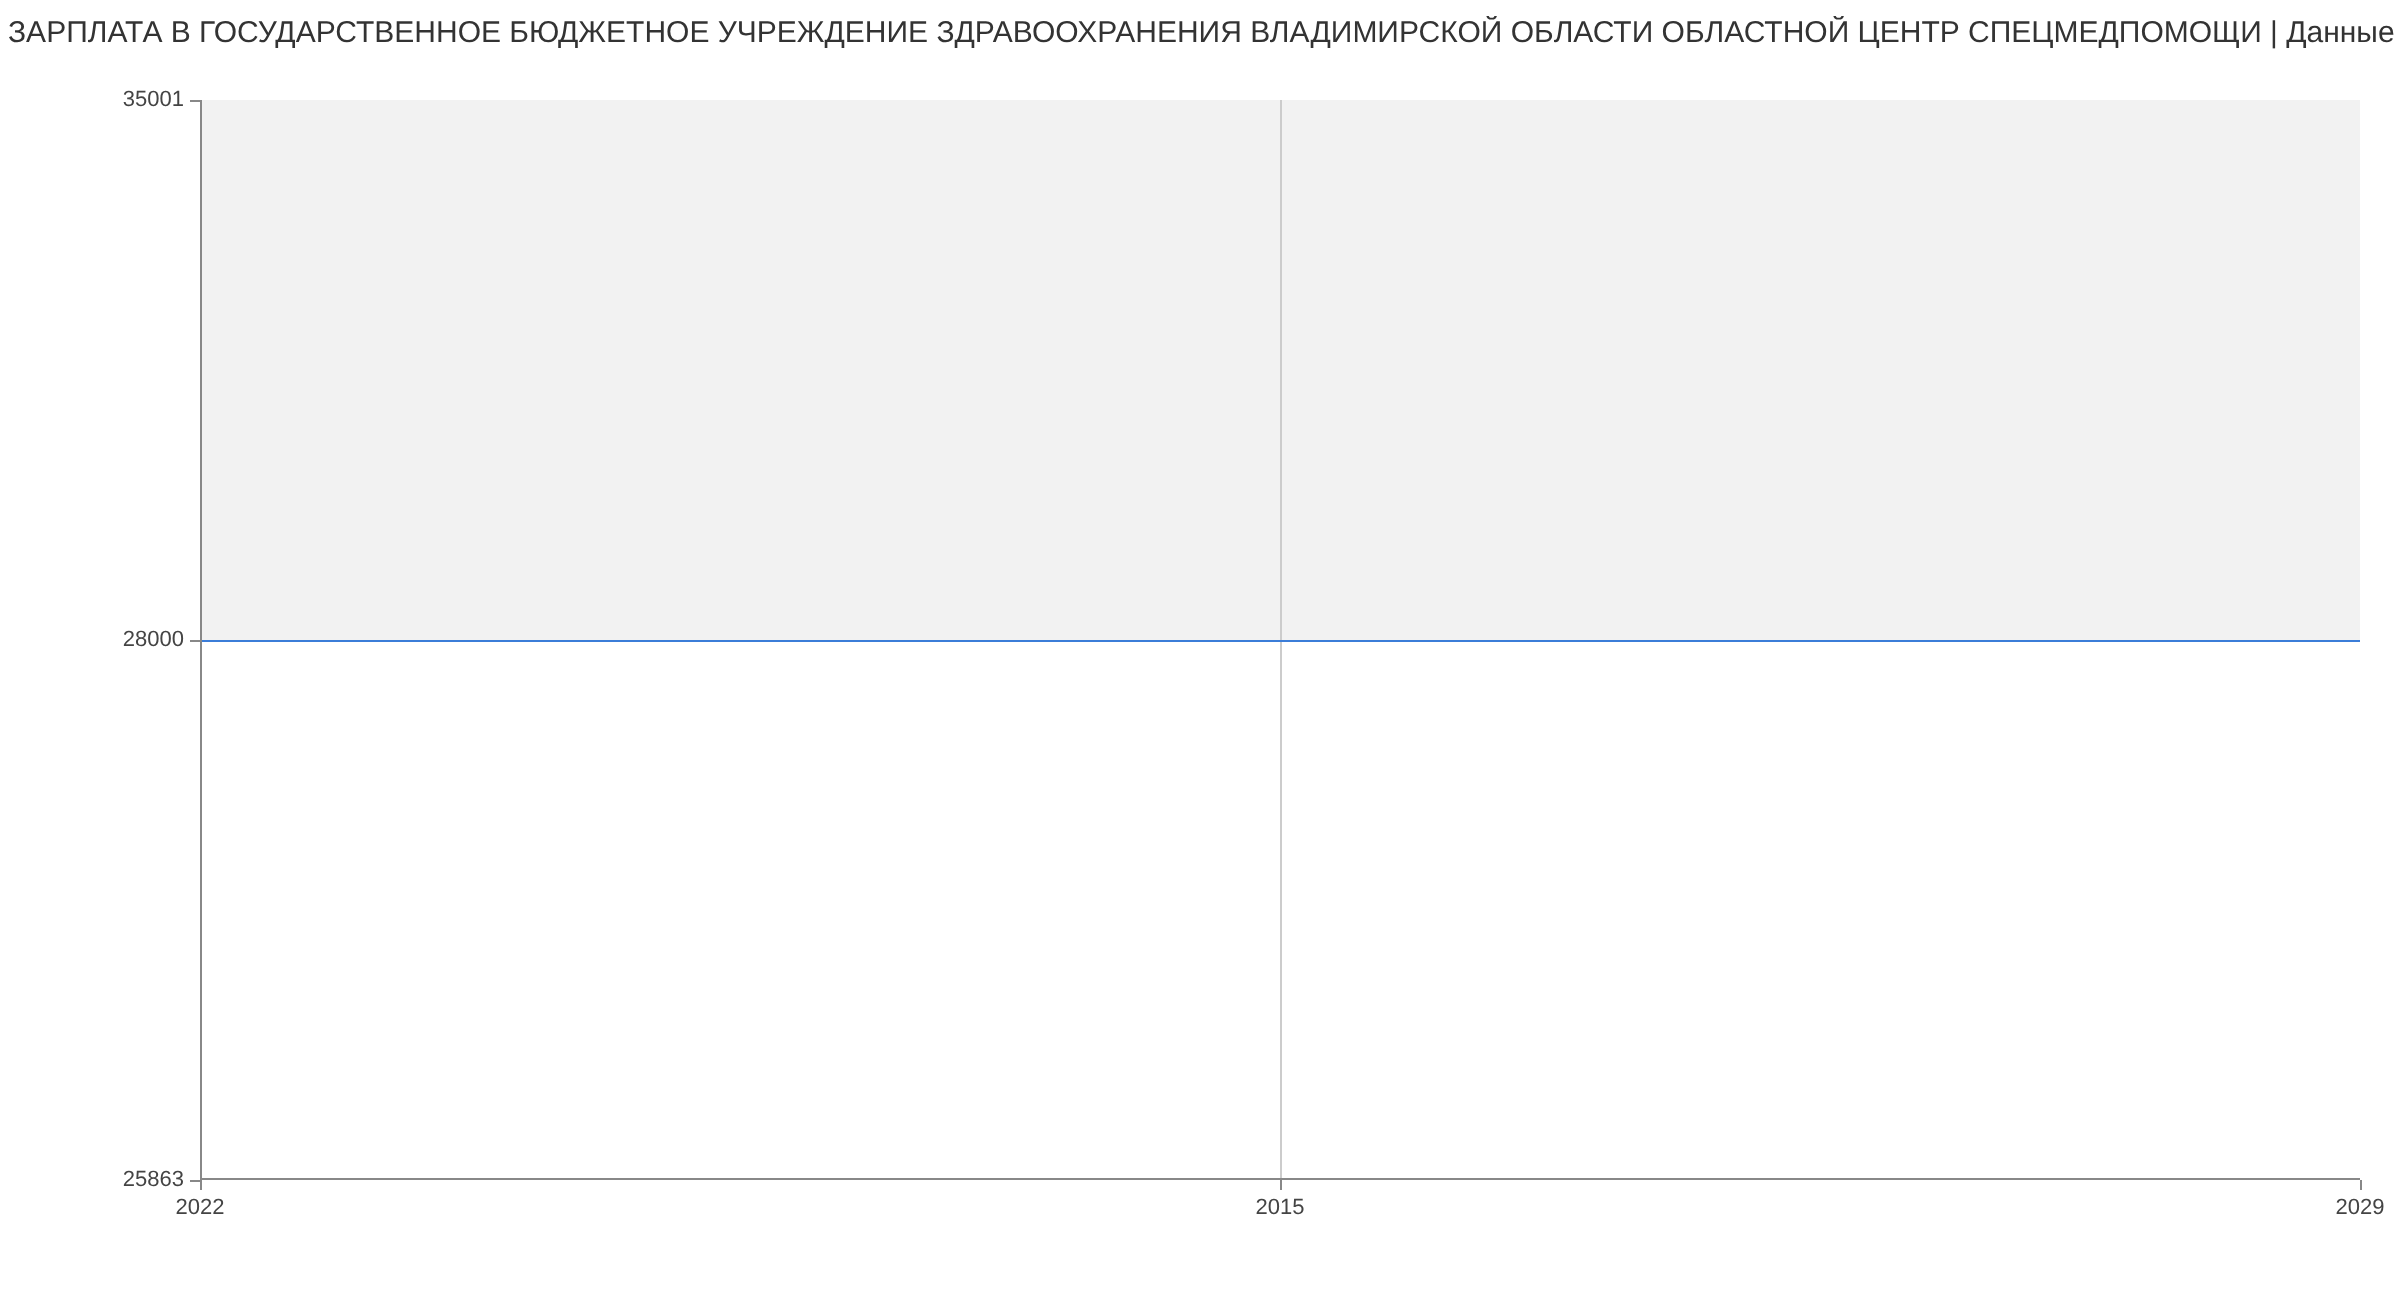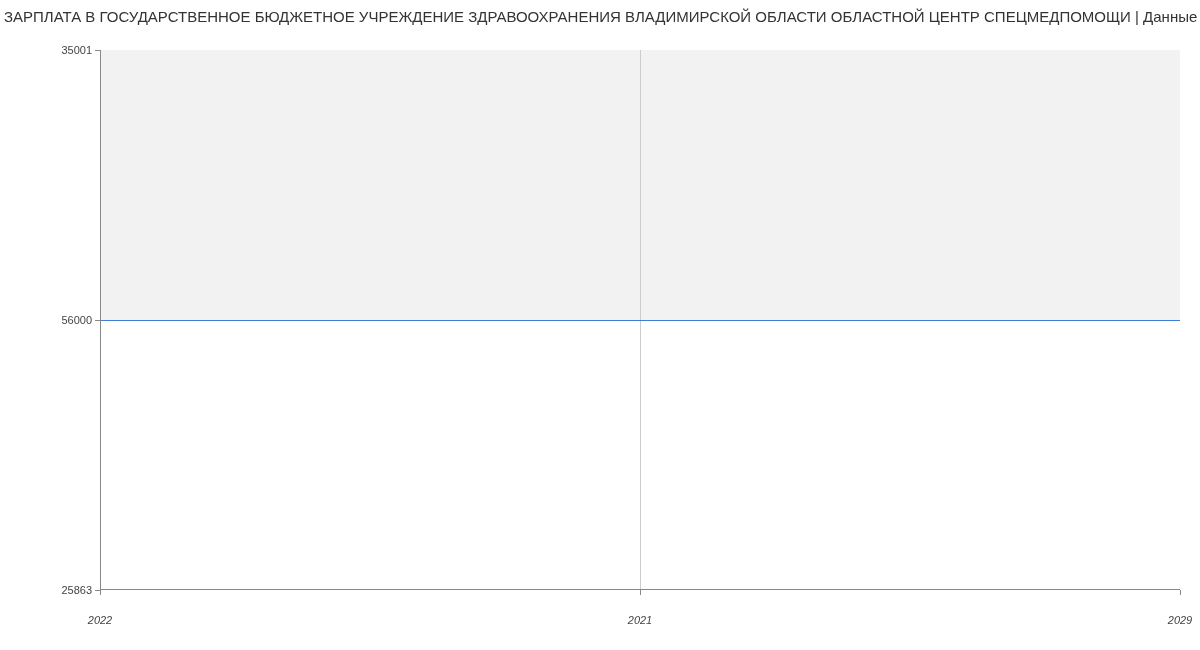--- a/index.html
+++ b/index.html
@@ -68,26 +68,25 @@
       right: 100%;
       margin-right: 8px;
       font-size: 11px;
       color: #444;
       transform: translateY(-50%);
       white-space: nowrap;
     }
     .xtick {
       position: absolute;
       top: 100%;
-      margin-top: 24px;
+      margin-top: 8px;
       font-size: 11px;
       color: #444;
       transform: translateX(-50%);
       white-space: nowrap;
-      font-style: italic;
     }
     .tick-mark-x {
       position: absolute;
       top: 100%;
       width: 1px;
       height: 5px;
       background: #888;
     }
     .tick-mark-y {
       position: absolute;
@@ -107,23 +106,23 @@
   <div class="gridline-v" style="left:50%"></div>
   <div class="data-line"></div>
   <div class="border-left"></div>
   <div class="border-bottom"></div>
 
   <div class="tick-mark-y" style="top:0%"></div>
   <div class="tick-mark-y" style="top:50%"></div>
   <div class="tick-mark-y" style="top:100%"></div>
 
   <div class="ytick" style="top:0%">35001</div>
-  <div class="ytick" style="top:50%">56000</div>
+  <div class="ytick" style="top:50%">28000</div>
   <div class="ytick" style="top:100%">25863</div>
 
   <div class="tick-mark-x" style="left:0%"></div>
   <div class="tick-mark-x" style="left:50%"></div>
   <div class="tick-mark-x" style="left:100%"></div>
 
   <div class="xtick" style="left:0%">2022</div>
-  <div class="xtick" style="left:50%">2021</div>
+  <div class="xtick" style="left:50%">2015</div>
   <div class="xtick" style="left:100%">2029</div>
 </div>
 
 </body></html>

